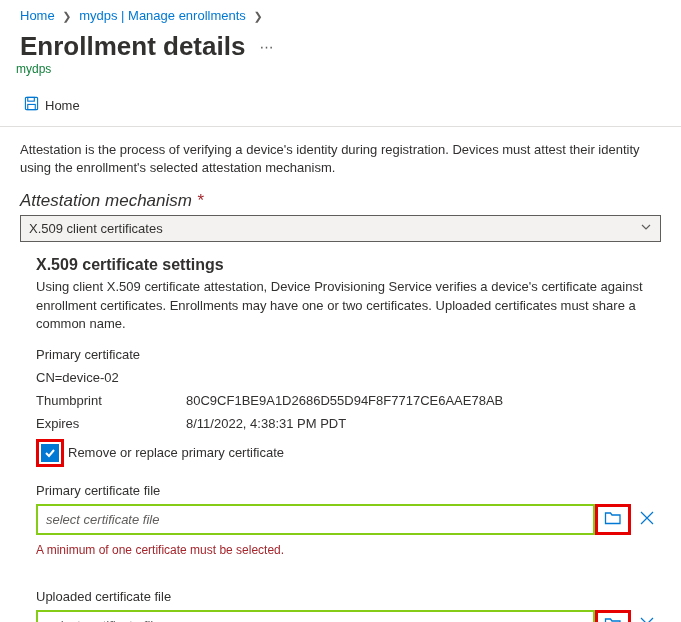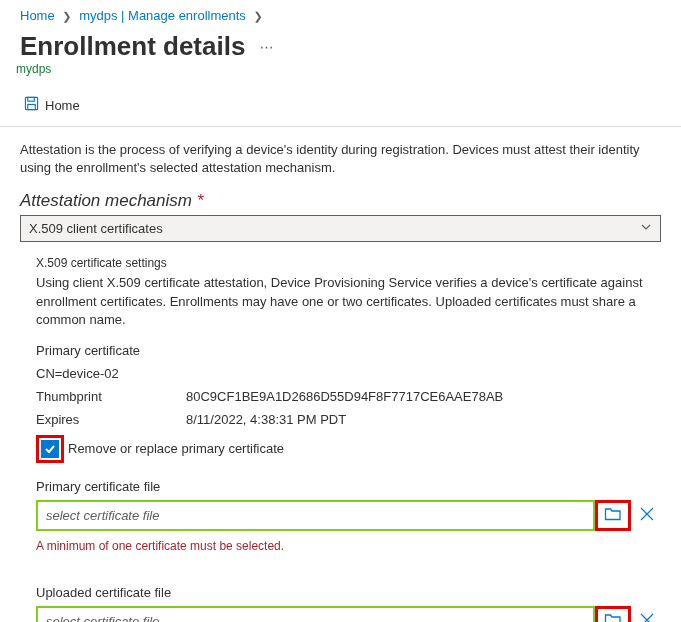--- a/index.html
+++ b/index.html
@@ -85,22 +85,22 @@
       align-items: flex-start;
       cursor: pointer;
     }
     .select-box .chevron {
       color: #605e5c;
     }
     .settings-block {
       padding: 14px 0 0 16px;
     }
     .settings-heading {
-      font-weight: 400;
-      font-size: 12px;
+      font-weight: 700;
+      font-size: 16px;
       margin-bottom: 4px;
     }
     .settings-desc {
       line-height: 1.4;
       margin-bottom: 14px;
     }
     .sub-heading {
       margin-bottom: 8px;
     }
     .kv-row {

